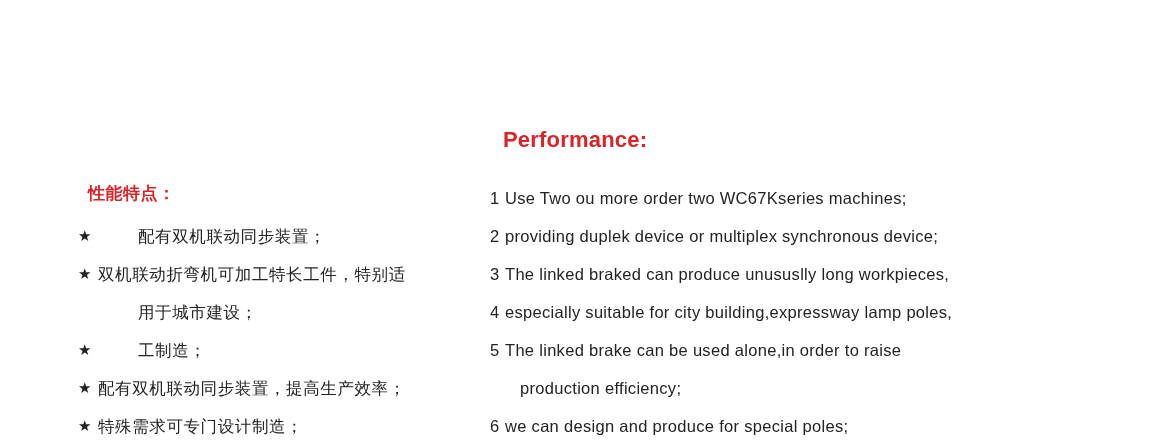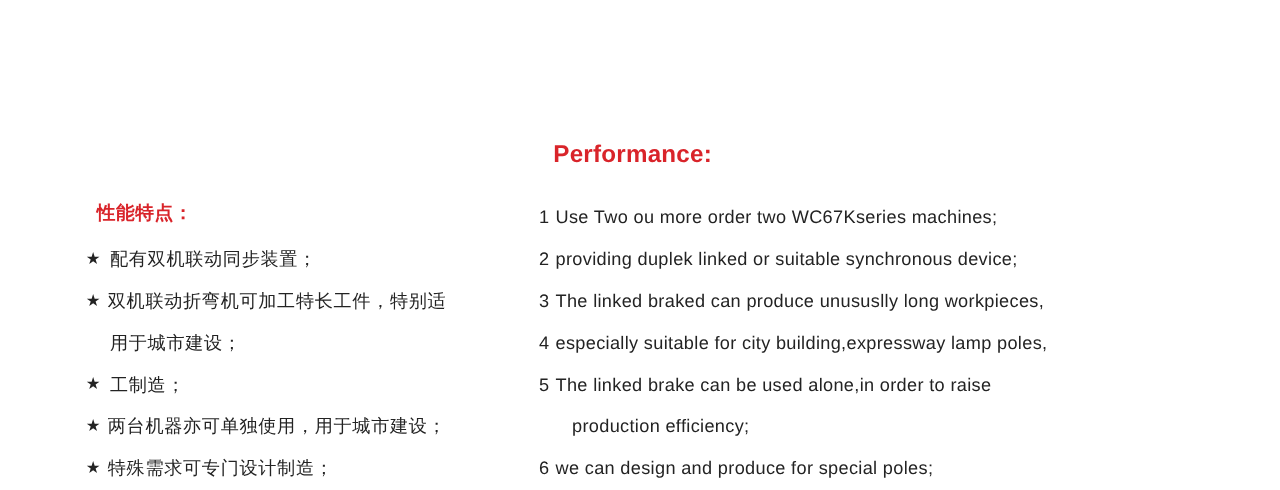--- a/index.html
+++ b/index.html
@@ -86,20 +86,21 @@
     color: #232323;
     line-height: 38px;
   }
   .cn-text {
     flex: 1 1 auto;
     letter-spacing: 0.6px;
   }
   .cn-text .cont {
     display: block;
     padding-left: 2px;
+    margin-left: 38px;
   }
 
   
   .en-list {
     list-style: none;
     margin: 0;
     padding: 0;
   }
   .en-item {
     display: flex;
@@ -152,21 +153,21 @@
       <li class="cn-item">
         <span class="cn-star">★</span>
         <span class="cn-text">
           <span class="cont">工制造；</span>
         </span>
       </li>
 
       <li class="cn-item">
         <span class="cn-star">★</span>
         <span class="cn-text">
-          <span>两台机器亦可单独使用，用于城市建设；</span>
+          <span>配有双机联动同步装置，提高生产效率；</span>
           <span class="cont"></span>
         </span>
       </li>
 
       <li class="cn-item">
         <span class="cn-star">★</span>
         <span class="cn-text">
           <span>特殊需求可专门设计制造；</span>
           <span class="cont"></span>
         </span>
@@ -185,21 +186,21 @@
           <span class="en-num">1</span>
           <span class="en-text">
             <span>Use Two ou more order two WC67Kseries machines;</span>
             
           </span>
         </li>
 
         <li class="en-item">
           <span class="en-num">2</span>
           <span class="en-text">
-            <span>providing duplek linked or suitable synchronous device;</span>
+            <span>providing duplek device or multiplex synchronous device;</span>
             
           </span>
         </li>
 
         <li class="en-item">
           <span class="en-num">3</span>
           <span class="en-text">
             <span>The linked braked can produce unususlly long workpieces,</span>
             
           </span>

